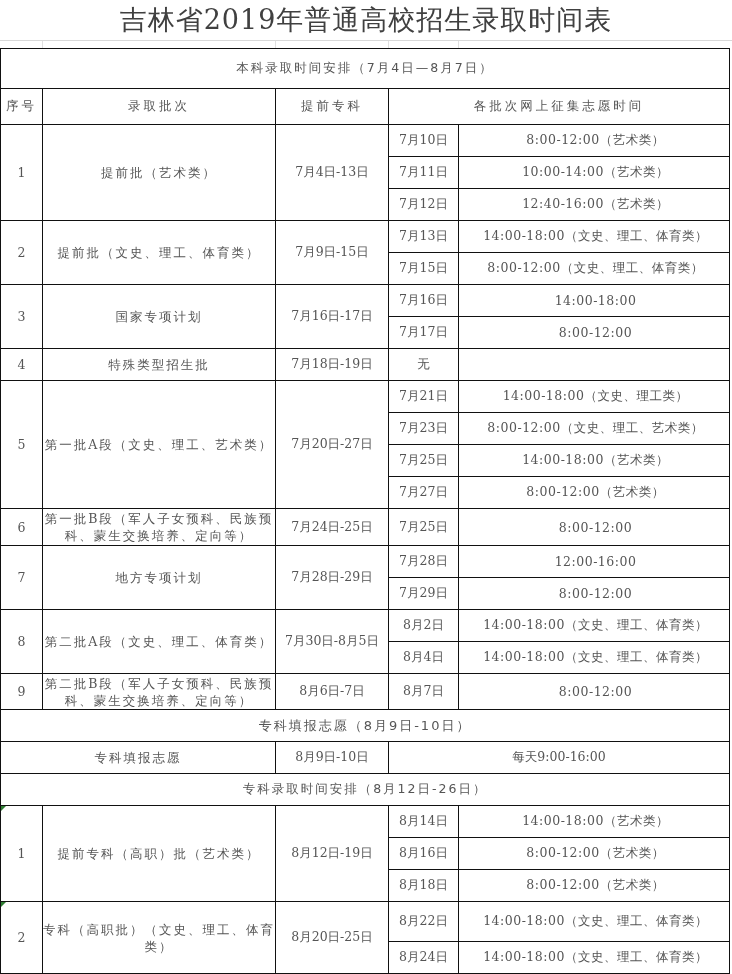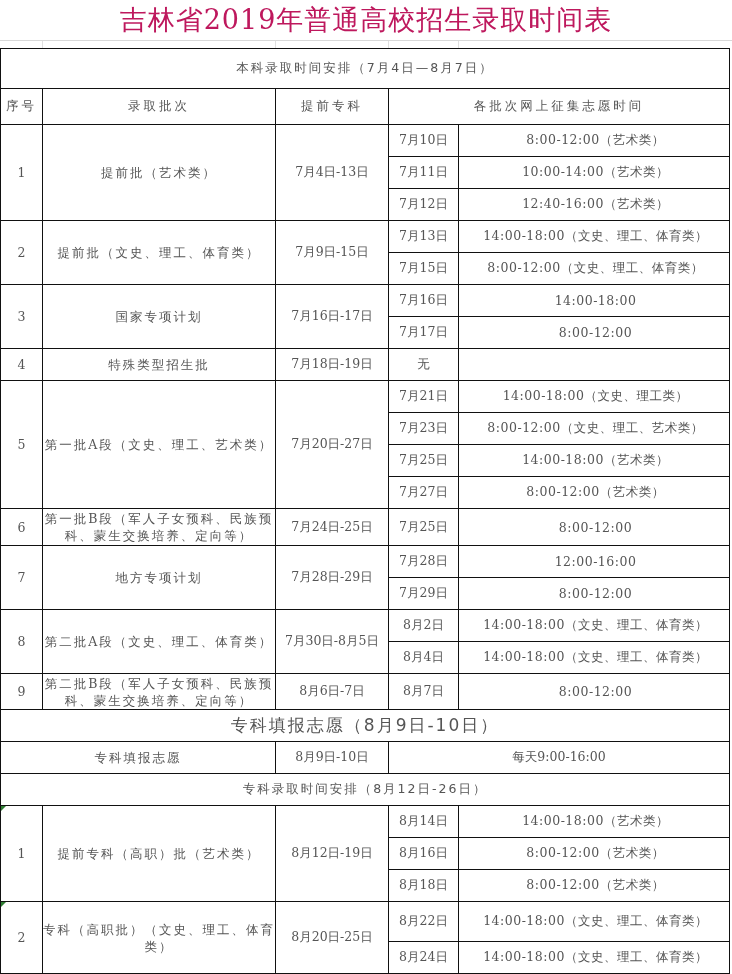--- a/index.html
+++ b/index.html
@@ -1,19 +1,19 @@
 <!DOCTYPE html>
 <html><head>
 <meta charset="utf-8">
 <style>
   html, body { margin: 0; padding: 0; background: #ffffff; }
   body { width: 732px; height: 974px; overflow: hidden; position: relative;
          font-family: "DejaVu Serif", "Liberation Serif", serif; color: #333; }
   .title { position: absolute; left: 0; top: 0; width: 732px; height: 40px;
-           text-align: center; line-height: 40px; font-size: 27px; color: #be185d;
+           text-align: center; line-height: 40px; font-size: 27px; color: #404040;
            font-family: "DejaVu Serif", serif; letter-spacing: 1px; }
   .gridline-top { position: absolute; left: 0; top: 40px; width: 732px; height: 8px;
                   border-top: 1px solid #d8d8d8; box-sizing: border-box; }
   .gridline-top span { position: absolute; top: 0; height: 8px; border-left: 1px solid #e0e0e0; }
   table.sched { position: absolute; left: 0; top: 48px; border-collapse: collapse;
                 table-layout: fixed; width: 729px; }
   table.sched td { border: 1.5px solid #111; padding: 0; text-align: center;
                    vertical-align: middle; font-size: 12.5px; color: #555; overflow: hidden; }
   .sec td { font-weight: normal; color: #111; font-size: 14px; letter-spacing: 2px;
             font-family: "DejaVu Sans", sans-serif; }
@@ -159,21 +159,21 @@
 
     <tr style="height:36px">
       <td class="no">9</td>
       <td class="batch">第二批B段（军人子女预科、民族预科、蒙生交换培养、定向等）</td>
       <td class="date">8月6日-7日</td>
       <td class="cdate">8月7日</td>
       <td class="ctime">8:00-12:00</td>
     </tr>
 
     <tr class="sec" style="height:32px">
-      <td colspan="5" style="font-size:17px">专科填报志愿（8月9日-10日）</td>
+      <td colspan="5" style="font-size:13px">专科填报志愿（8月9日-10日）</td>
     </tr>
     <tr style="height:32px">
       <td colspan="2" class="batch">专科填报志愿</td>
       <td class="date">8月9日-10日</td>
       <td colspan="2">每天9:00-16:00</td>
     </tr>
 
     <tr class="sec" style="height:32px">
       <td colspan="5">专科录取时间安排（8月12日-26日）</td>
     </tr>

